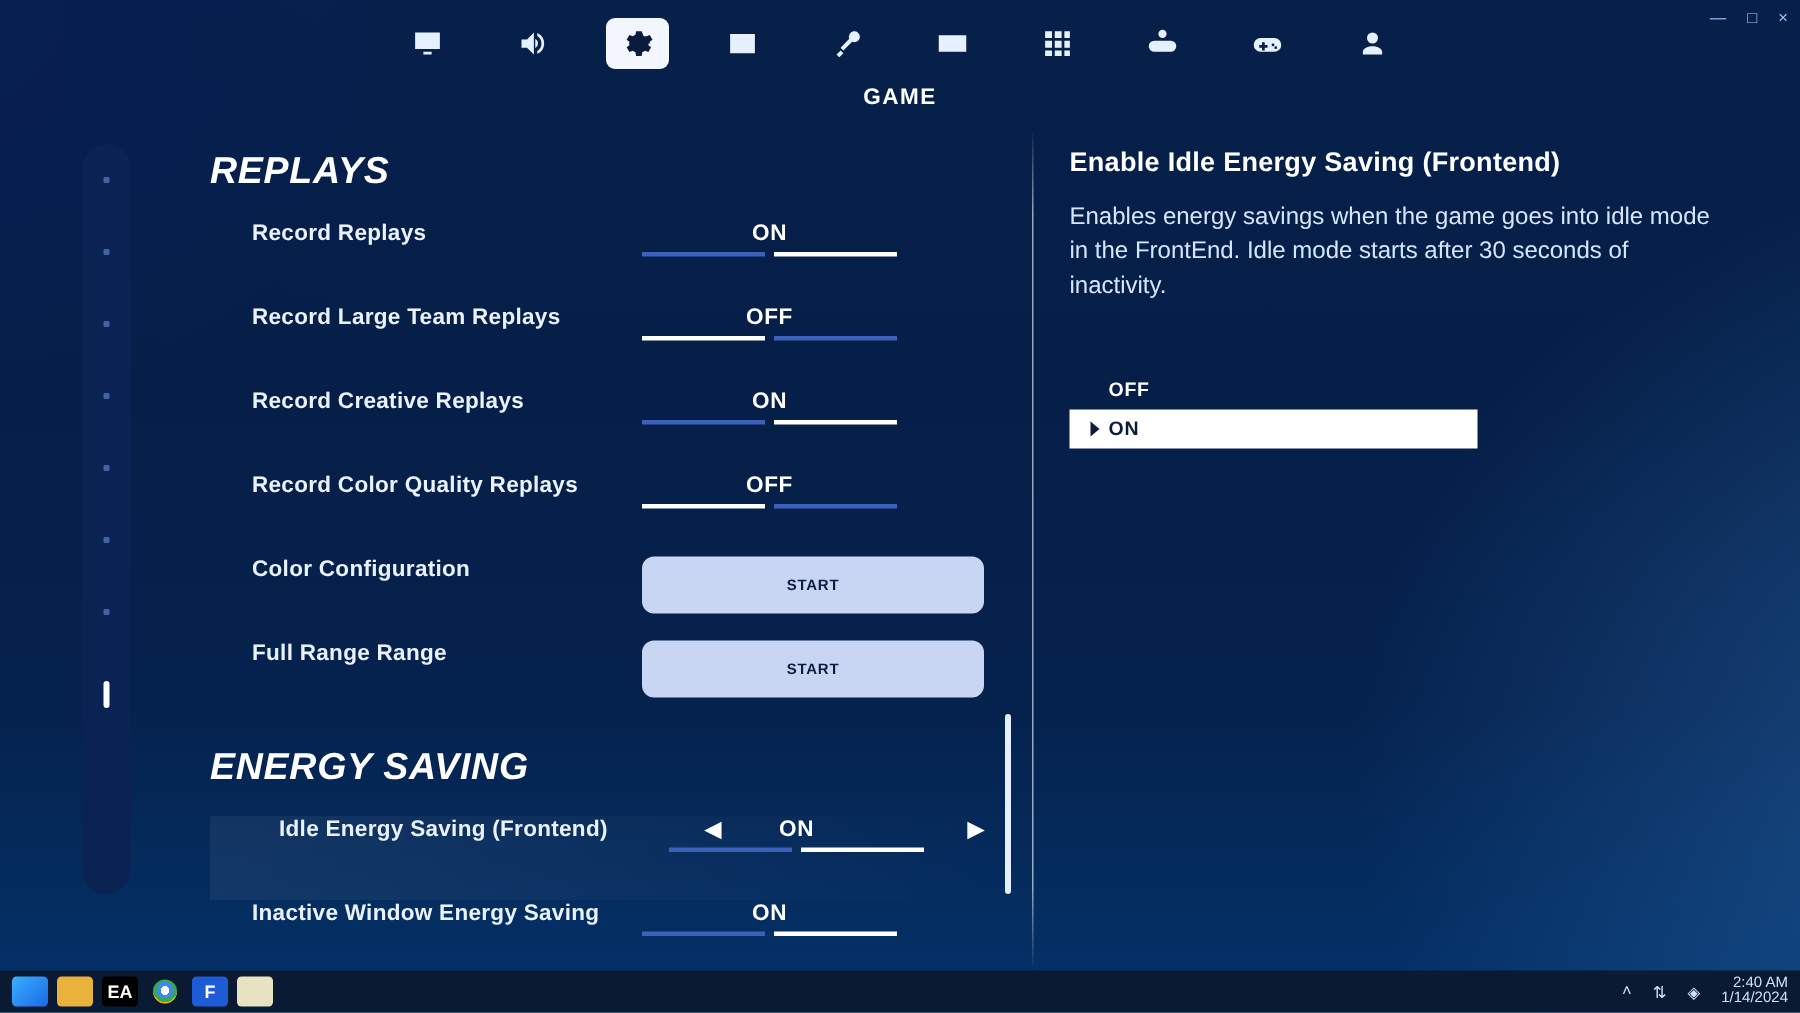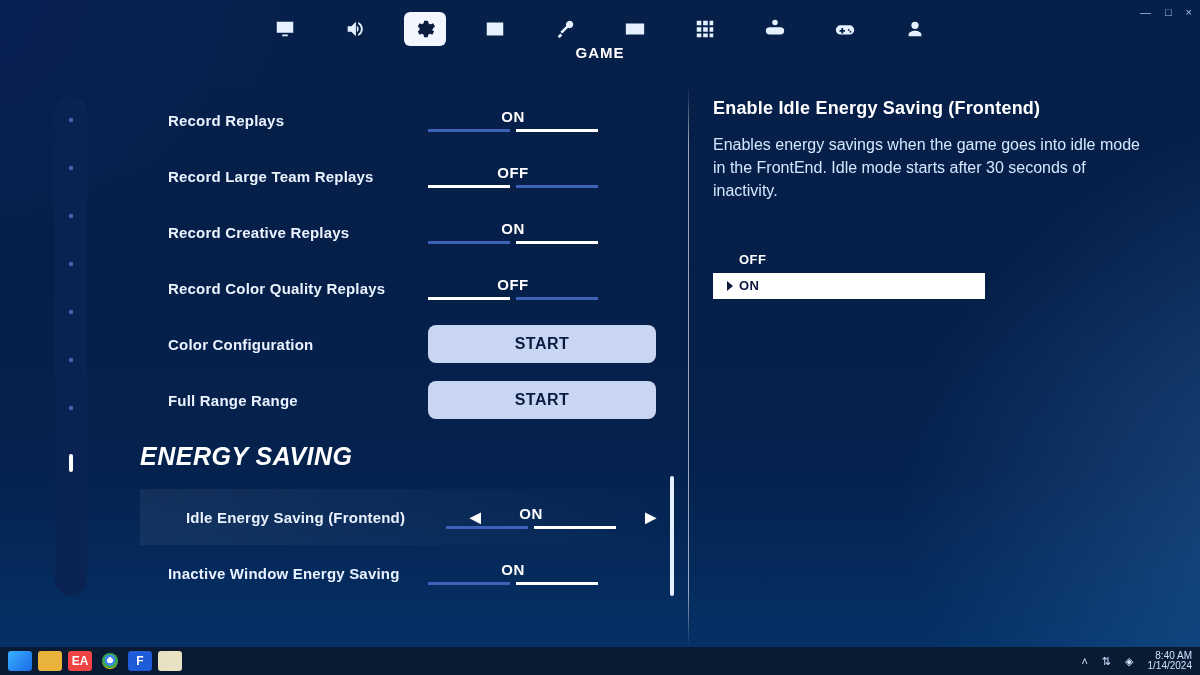--- a/index.html
+++ b/index.html
@@ -15,55 +15,55 @@
   
   .winctrls { position:absolute; top:6px; right:8px; display:flex; gap:14px; color:#a6c3ff; font-size:11px; }
   .winctrls span { cursor:pointer; }
 
   
   .topnav { position:absolute; top:12px; left:0; width:100%; display:flex; justify-content:center; gap:28px; align-items:center; }
   .topnav .tab { width:42px; height:34px; display:flex; align-items:center; justify-content:center; color:#e6f1ff; border-radius:6px; cursor:pointer; }
   .topnav .tab svg { width:22px; height:22px; fill:#e6f1ff; }
   .topnav .tab.selected { background:#f4f6ff; }
   .topnav .tab.selected svg { fill:#0b1b3d; }
-  .tablabel { position:absolute; top:44px; left:0; width:100%; text-align:center; font-weight:800; letter-spacing:1px; color:#fff; font-size:15px; }
+  .tablabel { position:absolute; top:56px; left:0; width:100%; text-align:center; font-weight:800; letter-spacing:1px; color:#fff; font-size:15px; }
 
   
   .rail { position:absolute; left:55px; top:96px; width:32px; height:500px; background:#0b2352; border-radius:18px; padding:22px 0;
           display:flex; flex-direction:column; align-items:center; gap:44px; }
   .rail .tick { width:4px; height:4px; background:#5c7ecf; border-radius:1px; opacity:.7; }
   .rail .tick.active { width:4px; height:18px; background:#fff; border-radius:2px; opacity:1; }
 
   
   .main { position:absolute; top:86px; left:110px; right:26px; bottom:28px; display:flex; }
   .leftcol { width:560px; position:relative; padding:6px 0 0 30px; }
   .divider { width:1px; background:linear-gradient(180deg, rgba(255,255,255,0) 0%, rgba(255,255,255,.6) 10%, rgba(255,255,255,.6) 90%, rgba(255,255,255,0) 100%); margin:0 18px; }
   .rightcol { flex:1; padding:6px 12px 0 6px; }
 
   .section-title { font-size:25px; font-weight:900; letter-spacing:.5px; color:#fff; margin:8px 0 18px 0; font-style:italic; text-transform:uppercase; }
 
-  .row { display:flex; align-items:center; height:56px; padding:0 6px 0 28px; position:relative; }
+  .row { display:flex; align-items:flex-start; height:56px; padding:0 6px 0 28px; position:relative; }
   .row .label { width:260px; font-size:15px; font-weight:700; letter-spacing:.2px; color:#eaf2ff; }
   .toggle { width:170px; text-align:center; position:relative; }
   .toggle .val { font-size:15px; font-weight:800; color:#fff; letter-spacing:.5px; }
   .toggle .track { margin-top:4px; height:3px; width:170px; display:flex; }
   .toggle .seg { flex:1; height:3px; background:#4b6db5; }
   .toggle .seg + .seg { margin-left:6px; }
   .toggle.on .seg:last-child { background:#fff; }
   .toggle.on .seg:first-child { background:#3c61bb; }
   .toggle.off .seg:first-child { background:#fff; }
   .toggle.off .seg:last-child { background:#3c61bb; }
 
   .row.sel { background:linear-gradient(90deg, rgba(255,255,255,0.06), rgba(255,255,255,0));padding-left:46px; }
   .row.sel .arrow { position:absolute; color:#fff; font-size:14px; font-weight:700; }
   .row.sel .arrow.l { left:330px; }
   .row.sel .arrow.r { right:14px; }
 
   .btn { width:228px; height:38px; border:none; border-radius:8px; background:#c8d6f3; color:#0a1c40;
-         font-weight:900; letter-spacing:.5px; font-size:16px; cursor:pointer; }
+         font-weight:900; letter-spacing:.5px; font-size:10px; cursor:pointer; }
 
   
   .innerscroll { position:absolute; right:-4px; top:390px; width:4px; height:120px; background:#e6efff; border-radius:2px; }
 
   
   .info-title { font-size:18px; font-weight:700; color:#fff; margin:6px 0 14px; letter-spacing:.2px; }
   .info-text  { font-size:16px; line-height:1.45; color:#d7e6ff; max-width:440px; }
 
   .opts { margin-top:44px; width:272px; }
   .opt { height:26px; display:flex; align-items:center; padding:0 10px 0 14px; font-weight:800; font-size:13px; letter-spacing:.5px; color:#fff; }
@@ -71,21 +71,21 @@
   .opt.selected { background:#fff; color:#0b1b3d; }
   .opt.selected .caret { visibility:visible; }
 
   
   .taskbar { position:absolute; left:0; right:0; bottom:0; height:28px; background:#0b1a33; display:flex; align-items:center; padding:0 8px; gap:6px; }
   .taskbar .ticon { width:24px; height:20px; border-radius:3px; display:flex; align-items:center; justify-content:center; font-size:12px; }
   .taskbar .spacer { flex:1; }
   .taskbar .sys { font-size:10px; color:#cfe0ff; line-height:1.05; text-align:right; }
   .win  { background:linear-gradient(135deg,#39b0ff,#1a6ae8); }
   .expl { background:#e9b23a; }
-  .ea   { background:#ef4444; color:#fff; font-weight:800; font-size:10px; }
+  .ea   { background:#000000; color:#fff; font-weight:800; font-size:10px; }
   .chr  { background:radial-gradient(circle at 50% 45%,#fff 0 25%,#4285f4 25% 46%,#34a853 46% 66%,#fbbc05 66% 86%,#ea4335 86% 100%); border-radius:50%; width:16px;height:16px; }
   .fn   { background:#1e5bd6; color:#fff; font-weight:900; font-size:10px; }
   .pt   { background:#e9e2c2; }
 </style>
 </head>
 <body>
 
 <div class="winctrls">
   <span>—</span>
   <span>□</span>
@@ -153,20 +153,21 @@
   <div class="tick"></div>
   <div class="tick"></div>
   <div class="tick"></div>
   <div class="tick"></div>
   <div class="tick active"></div>
 </div>
 
 <div class="main">
   <div class="leftcol">
 
+    <div class="section-title">Replays</div>
 
     <div class="row">
       <div class="label">Record Replays</div>
       <div class="toggle on">
         <div class="val">ON</div>
         <div class="track">
             <div class="seg"></div>
             <div class="seg"></div>
           </div>
       </div>
@@ -270,16 +271,16 @@
   <div class="ticon">
       <div class="chr"></div>
     </div>
   <div class="ticon fn">F</div>
   <div class="ticon pt"></div>
   <div class="spacer"></div>
   <span style="color:#cfe0ff;font-size:11px;margin-right:8px;">˄</span>
   <span style="color:#cfe0ff;font-size:11px;margin-right:8px;">⇅</span>
   <span style="color:#cfe0ff;font-size:11px;margin-right:8px;">◈</span>
   <div class="sys">
-    <div>8:40 AM</div>
+    <div>2:40 AM</div>
     <div>1/14/2024</div>
   </div>
 </div>
 
 </body></html>

